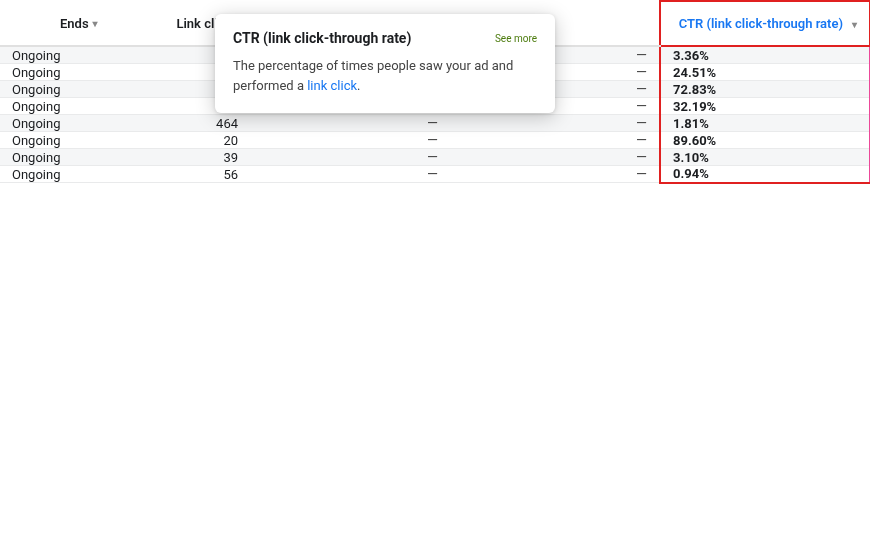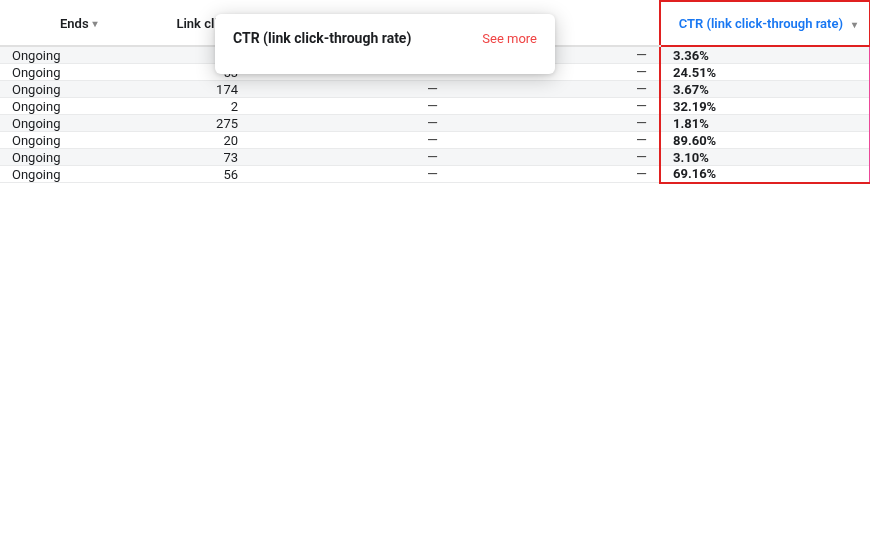--- a/index.html
+++ b/index.html
@@ -140,22 +140,22 @@
       margin-bottom: 10px;
     }
 
     .tooltip-title {
       font-weight: 700;
       font-size: 14px;
       color: #1c1e21;
     }
 
     .tooltip-see-more {
-      color: #ef4444;
-      font-size: 13px;
+      color: #4d7c0f;
+      font-size: 10px;
       cursor: pointer;
       text-decoration: none;
       font-weight: 400;
     }
 
     .tooltip-body {
       font-size: 13px;
       color: #444;
       line-height: 1.5;
     }
@@ -222,59 +222,62 @@
           <td>53</td>
           <td><span class="dash">—</span></td>
           <td><span class="dash">—</span></td>
           <td class="ctr-cell">24.51%</td>
         </tr>
         <tr>
           <td class="ends-cell">Ongoing</td>
           <td>174</td>
           <td><span class="dash">—</span></td>
           <td><span class="dash">—</span></td>
-          <td class="ctr-cell">3.67%</td>
+          <td class="ctr-cell">72.83%</td>
         </tr>
         <tr>
           <td class="ends-cell">Ongoing</td>
           <td>2</td>
           <td><span class="dash">—</span></td>
           <td><span class="dash">—</span></td>
           <td class="ctr-cell">32.19%</td>
         </tr>
         <tr>
           <td class="ends-cell">Ongoing</td>
-          <td>275</td>
+          <td>464</td>
           <td><span class="dash">—</span></td>
           <td><span class="dash">—</span></td>
           <td class="ctr-cell">1.81%</td>
         </tr>
         <tr>
           <td class="ends-cell">Ongoing</td>
           <td>20</td>
           <td><span class="dash">—</span></td>
           <td><span class="dash">—</span></td>
           <td class="ctr-cell">89.60%</td>
         </tr>
         <tr>
           <td class="ends-cell">Ongoing</td>
-          <td>73</td>
+          <td>39</td>
           <td><span class="dash">—</span></td>
           <td><span class="dash">—</span></td>
           <td class="ctr-cell">3.10%</td>
         </tr>
         <tr>
           <td class="ends-cell">Ongoing</td>
           <td>56</td>
           <td><span class="dash">—</span></td>
           <td><span class="dash">—</span></td>
-          <td class="ctr-cell">69.16%</td>
+          <td class="ctr-cell">0.94%</td>
         </tr>
       </tbody>
   </table>
 
   <div class="tooltip-overlay">
     <div class="tooltip-header">
       <span class="tooltip-title">CTR (link click-through rate)</span>
       <a class="tooltip-see-more" href="#">See more</a>
     </div>
+    <div class="tooltip-body">
+      <span>The percentage of times people saw your ad and performed a </span><a class="tooltip-link" href="#">link click</a><span>.</span>
+    </div>
   </div>
 </div>
 
 </body></html>

